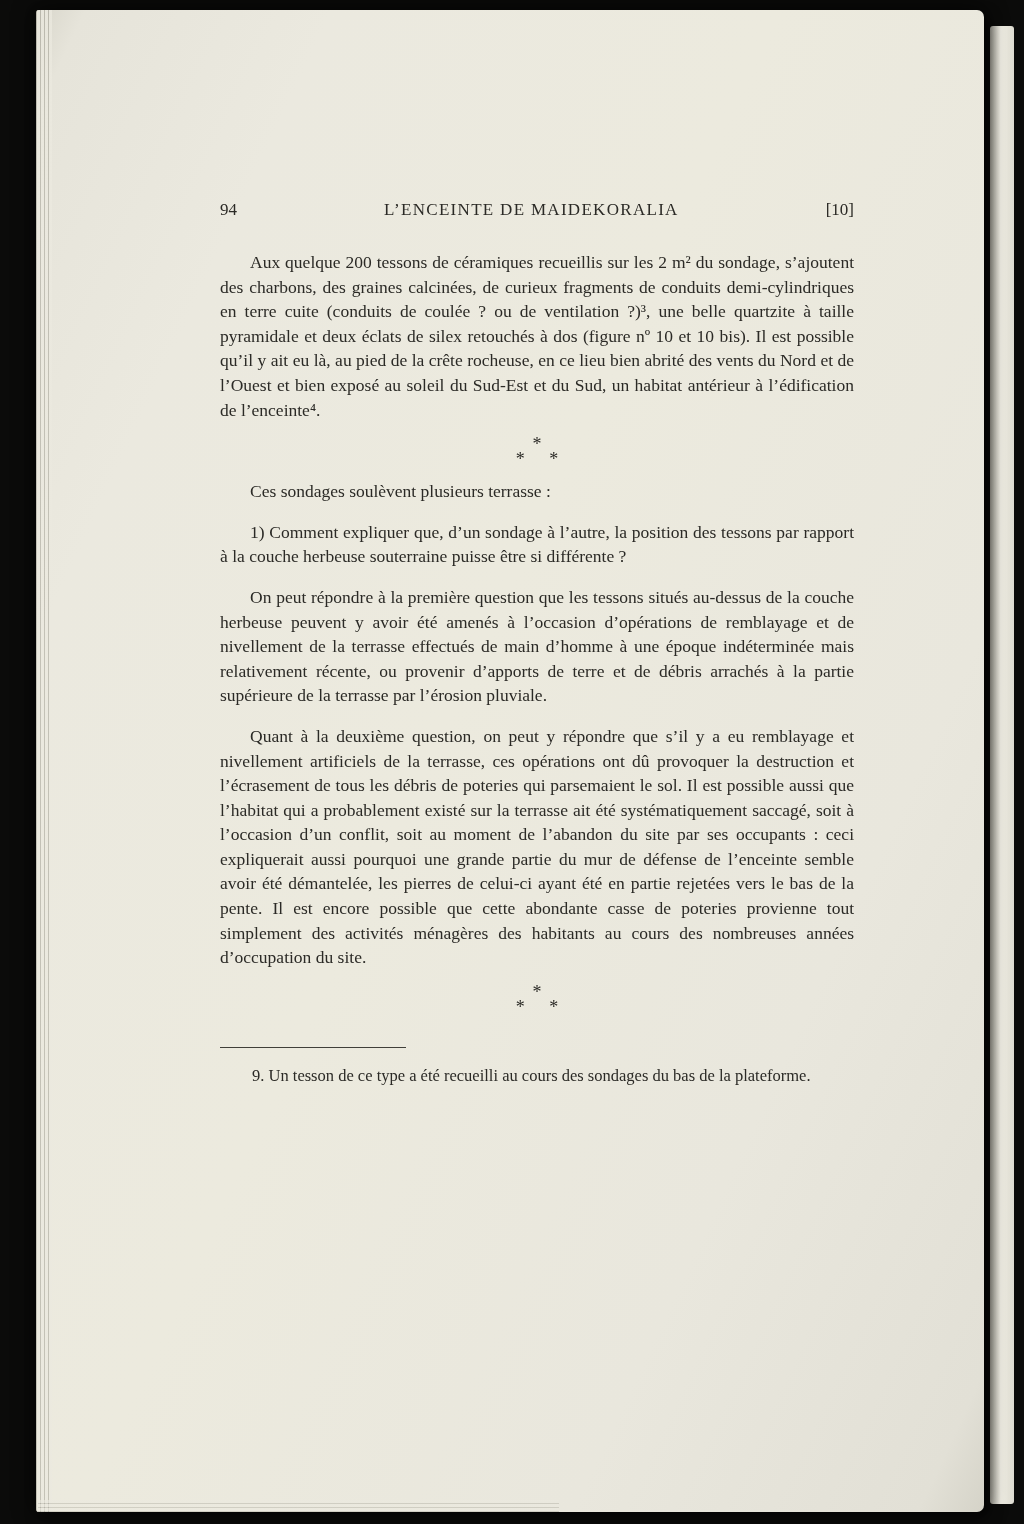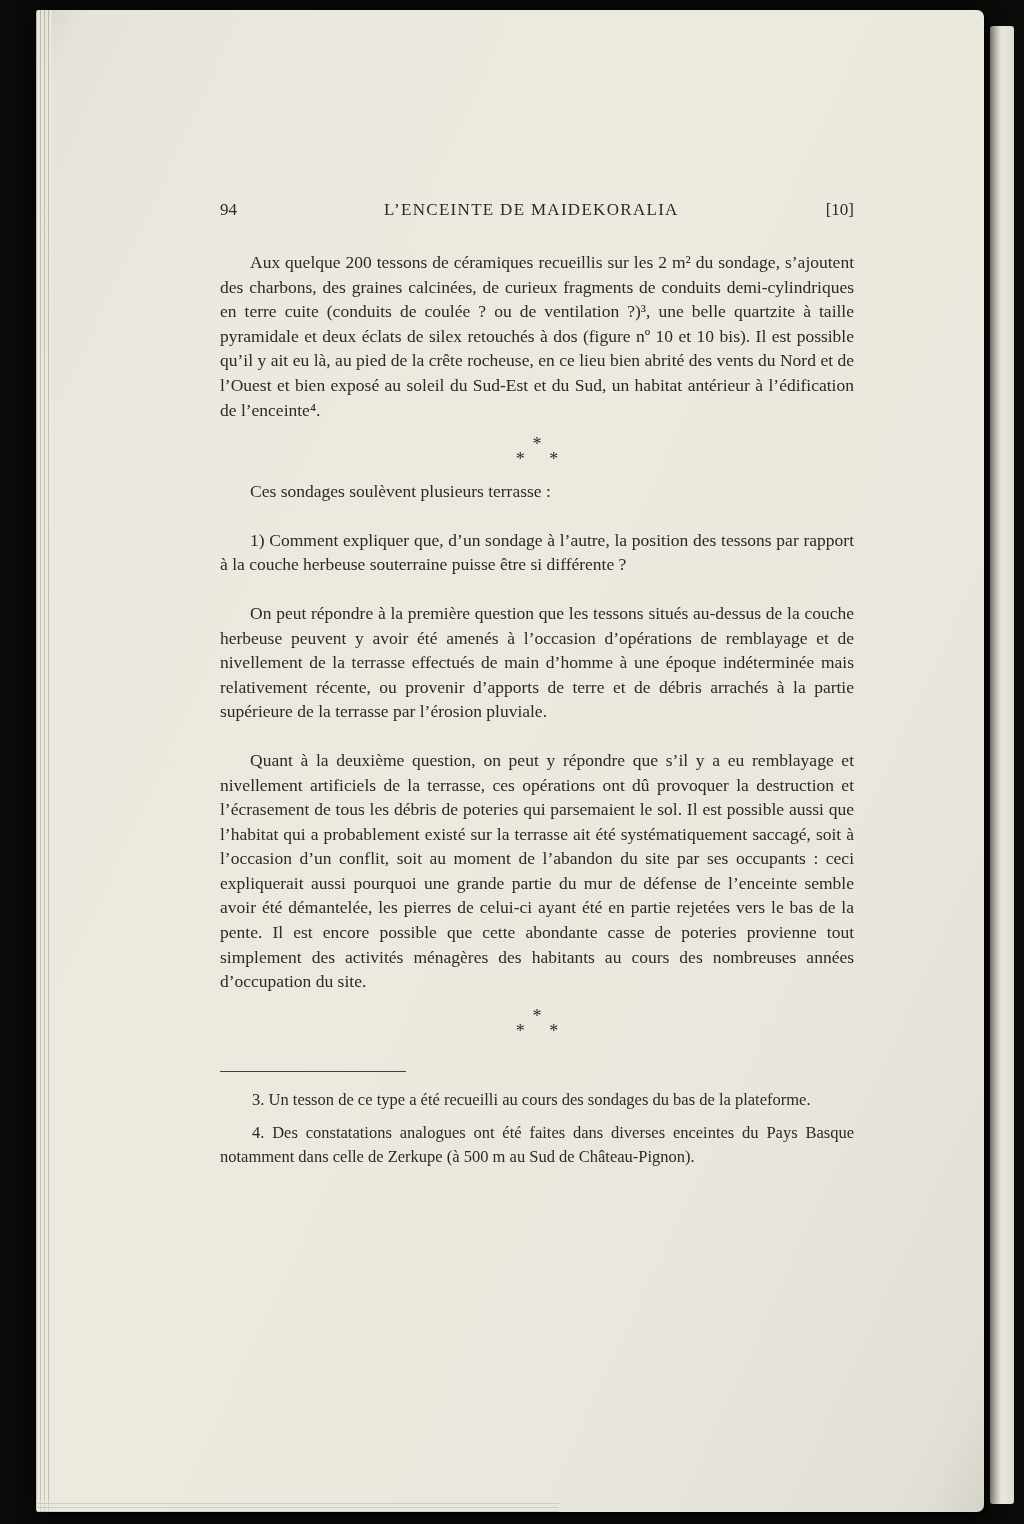--- a/index.html
+++ b/index.html
@@ -81,21 +81,21 @@
     text-align: right;
   }
   .running-head .title {
     letter-spacing: 1.3px;
   }
 
   .para {
     margin: 0 0 9px 0;
     text-indent: 30px;
   }
-  .para.q-space { margin-top: 24px; }
+  .para.q-space { margin-top: 16px; }
 
   .star-sep {
     text-align: center;
     font-size: 18px;
     margin: 16px 0 14px 0;
     text-indent: 0;
     line-height: 12px;
     color: #2b2a26;
   }
   .star-sep .row-top { margin-bottom: 3px; }
@@ -143,17 +143,16 @@
     <p class="para q-space">On peut répondre à la première question que les tessons situés au-dessus de la couche herbeuse peuvent y avoir été amenés à l’occasion d’opérations de remblayage et de nivellement de la terrasse effectués de main d’homme à une époque indéterminée mais relativement récente, ou provenir d’apports de terre et de débris arrachés à la partie supérieure de la terrasse par l’érosion pluviale.</p>
     <p class="para q-space">Quant à la deuxième question, on peut y répondre que s’il y a eu remblayage et nivellement artificiels de la terrasse, ces opérations ont dû provoquer la destruction et l’écrasement de tous les débris de poteries qui parsemaient le sol. Il est possible aussi que l’habitat qui a probablement existé sur la terrasse ait été systématiquement saccagé, soit à l’occasion d’un conflit, soit au moment de l’abandon du site par ses occupants : ceci expliquerait aussi pourquoi une grande partie du mur de défense de l’enceinte semble avoir été démantelée, les pierres de celui-ci ayant été en partie rejetées vers le bas de la pente. Il est encore possible que cette abondante casse de poteries provienne tout simplement des activités ménagères des habitants au cours des nombreuses années d’occupation du site.</p>
 
     <div class="star-sep">
       <div class="row-top">*</div>
       <div class="row-bottom">* *</div>
     </div>
 
     <div class="footnote-rule"></div>
 
-    <p class="footnote">3. Un tesson de ce type a été recueilli au cours des sondages du bas de la plateforme.</p>
-    <p class="footnote">4. Des constatations analogues ont été faites dans diverses enceintes du Pays Basque notamment dans celle de Zerkupe (à 500 m au Sud de Château-Pignon).</p>
+    <p class="footnote">9. Un tesson de ce type a été recueilli au cours des sondages du bas de la plateforme.</p>
 
   </div>
 </div>
 
 </body></html>

